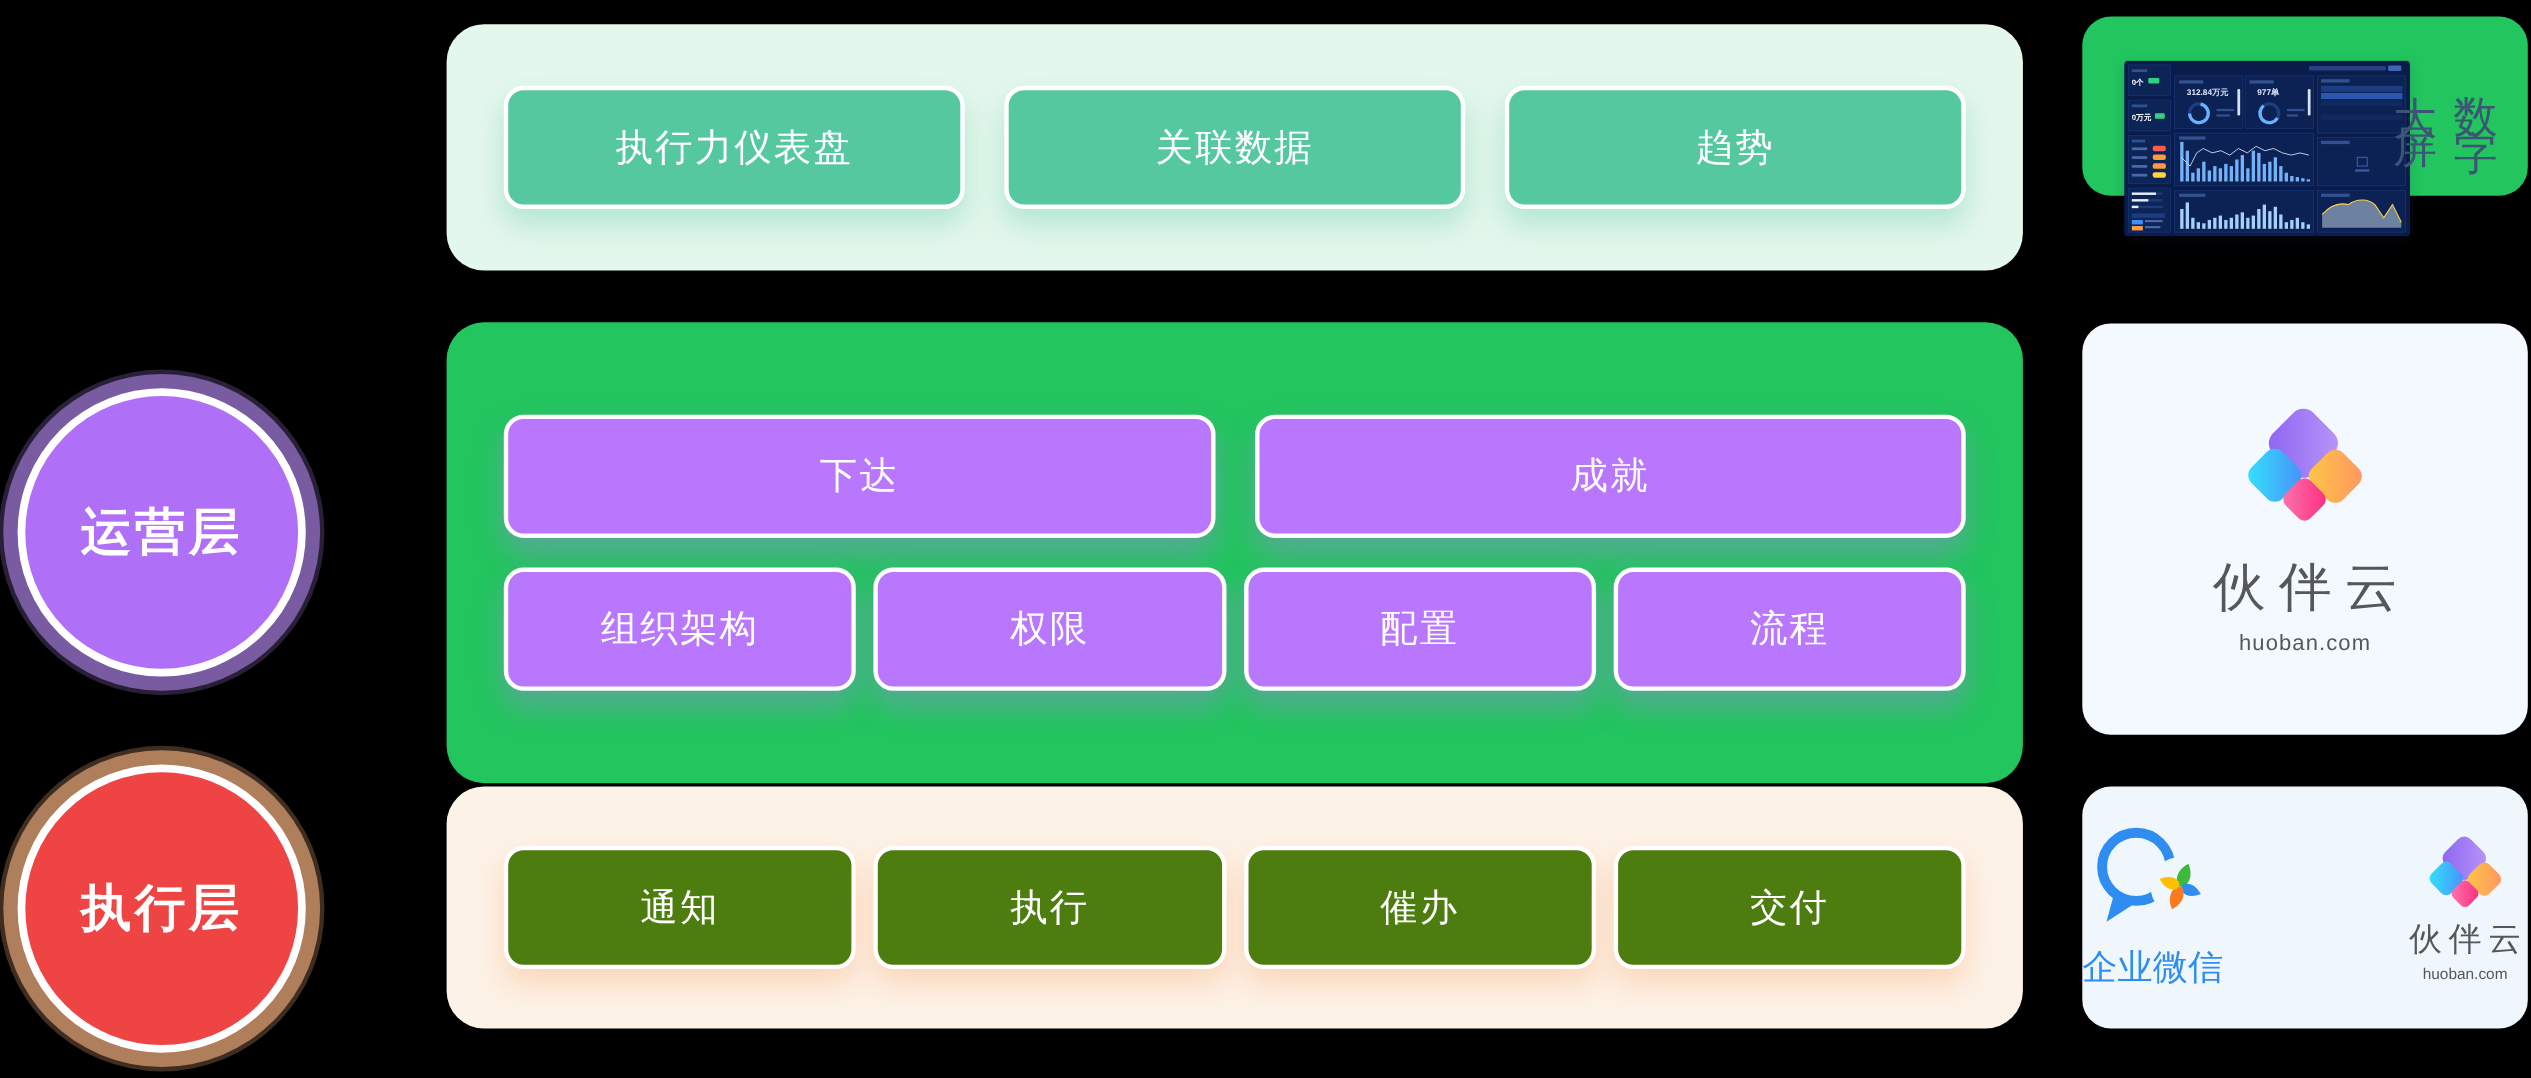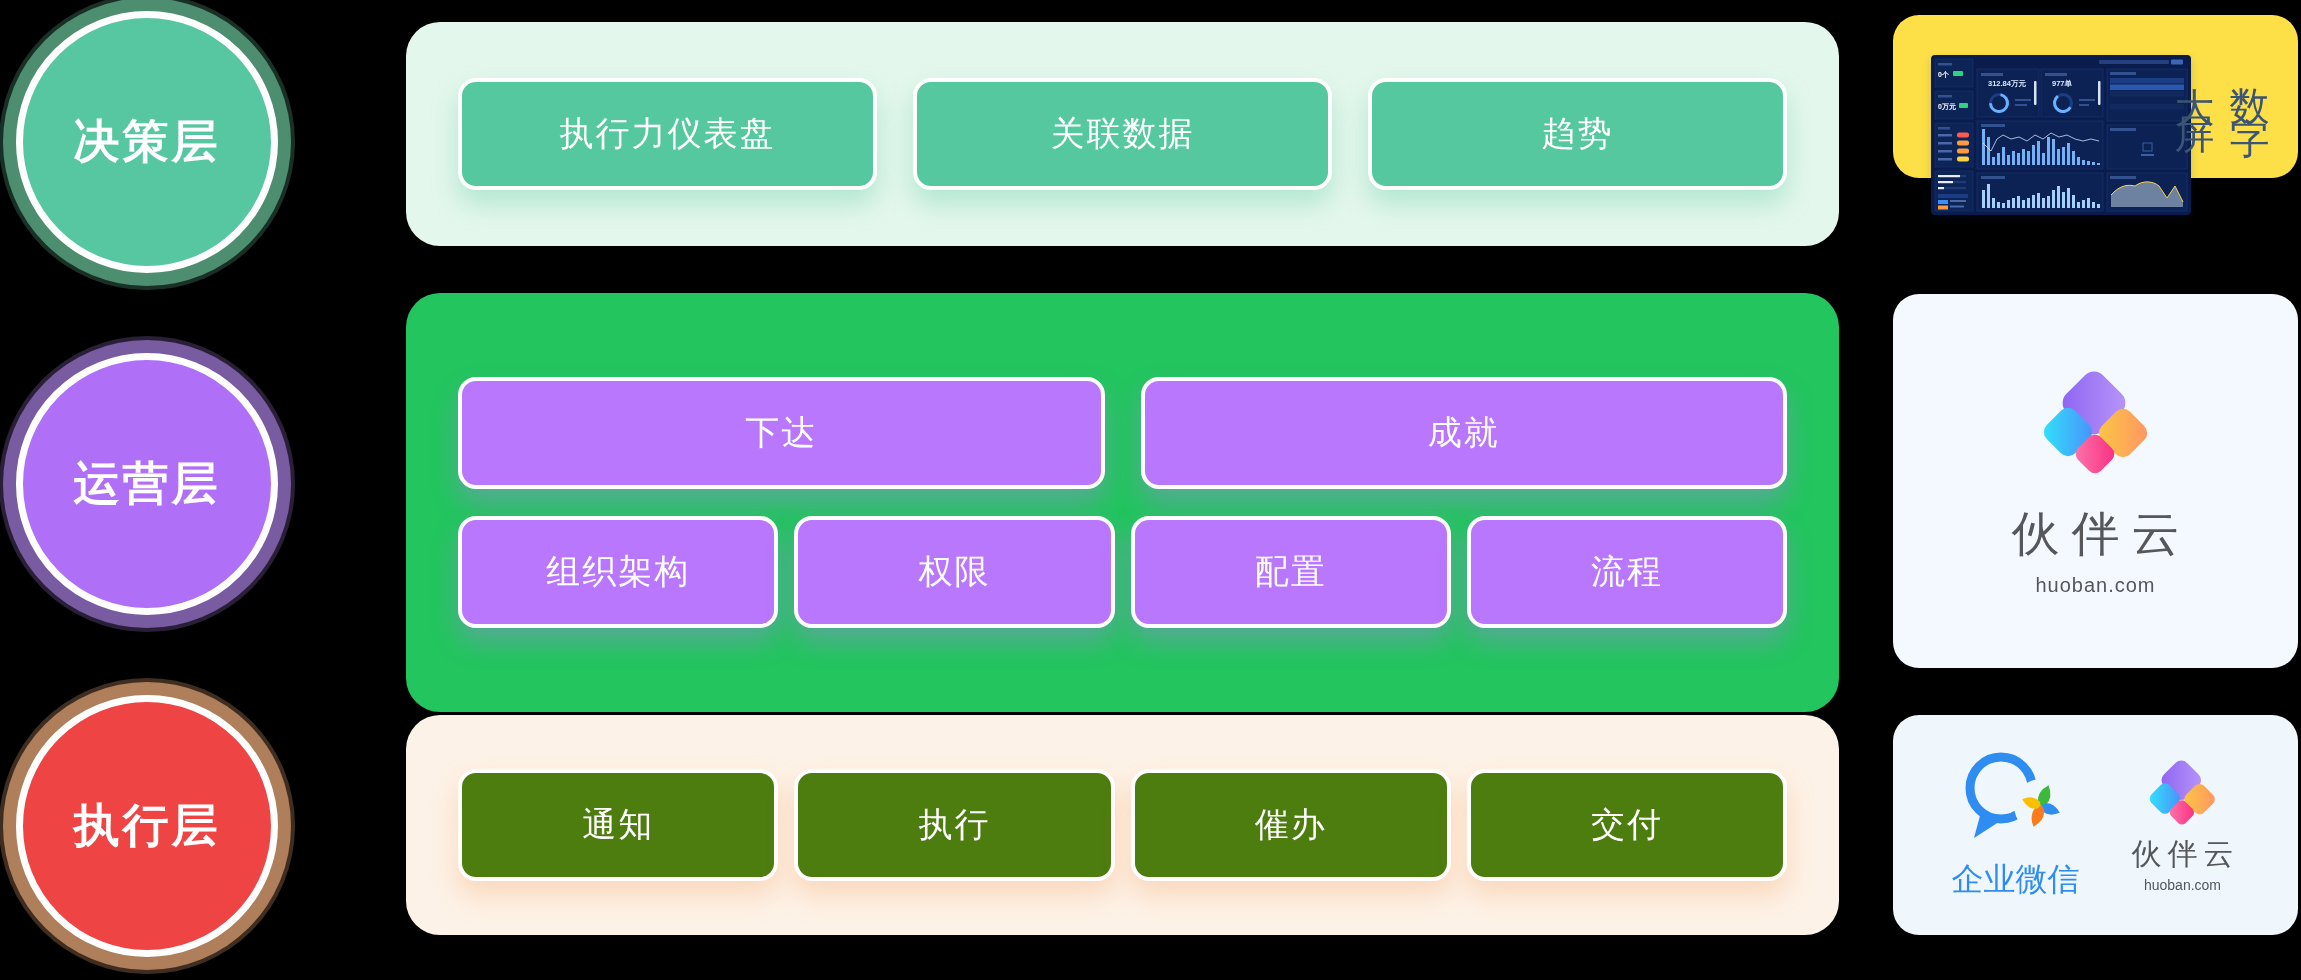--- a/index.html
+++ b/index.html
@@ -29,23 +29,23 @@
     flex: 1; height: 112px; border-radius: 18px; border: 4px solid #fff;
     display: flex; align-items: center; justify-content: center;
     color: #fff; font-size: 34px; letter-spacing: 2px; font-weight: 500; cursor: pointer;
   }
   .pill.green  { background: #55c8a0; box-shadow: 0 14px 26px rgba(85,200,160,.35); }
   .pill.purple { background: #b977fd; box-shadow: 0 14px 26px rgba(185,119,253,.35); }
   .pill.orange { background: #4d7c0f; box-shadow: 0 14px 26px rgba(248,173,117,.38); }
 
   
   .card { position: absolute; left: 1893px; width: 405px; border-radius: 26px; }
-  .card.screen { top: 15px;  height: 163px; background: #fde047; text-decoration: underline; }
+  .card.screen { top: 15px;  height: 163px; background: #22c55e; text-decoration: underline; }
   .card.brand  { top: 294px; height: 374px; background: #f3f9fe; display: flex; flex-direction: column; align-items: center; justify-content: center; }
-  .card.integ  { top: 715px; height: 220px; background: #eff7fd; display: flex; align-items: center; justify-content: center; gap: 46px; }
+  .card.integ  { top: 715px; height: 220px; background: #eff7fd; display: flex; align-items: center; justify-content: space-between; gap: 46px; }
 
   .dash-thumb { position: absolute; left: 38px; top: 40px; width: 260px; height: 160px; border-radius: 4px; overflow: hidden; box-shadow: 0 4px 10px rgba(20,40,80,.18); }
   .v-label {
     position: absolute; right: 20px; top: 50%; transform: translateY(-50%);
     writing-mode: vertical-rl; font-size: 40px; color: #3d5574; font-weight: 500; letter-spacing: 28px;
   }
 
   
   .hb-logo { position: relative; width: 116px; height: 110px; }
   .hb-logo .sq { position: absolute; transform: rotate(45deg); }
@@ -61,23 +61,20 @@
   .logo-group { display: flex; flex-direction: column; align-items: center; }
   .wechat-label { margin-top: 10px; font-size: 32px; color: #2f8df2; font-weight: 500; }
   .hb-name-sm   { margin-top: 8px; font-size: 30px; color: #55575a; font-weight: 500; letter-spacing: 6px; text-indent: 6px; }
   .hb-domain-sm { margin-top: 2px; font-size: 14px; color: #55575a; font-weight: 500; }
 </style>
 </head>
 <body>
 
 <div class="stage">
 
-  <div class="circle green">
-    <span>决策层</span>
-  </div>
   <div class="panel green">
     <div class="btn-row">
       <div class="pill green">执行力仪表盘</div>
       <div class="pill green">关联数据</div>
       <div class="pill green">趋势</div>
     </div>
   </div>
 
   <div class="circle purple">
     <span>运营层</span>

